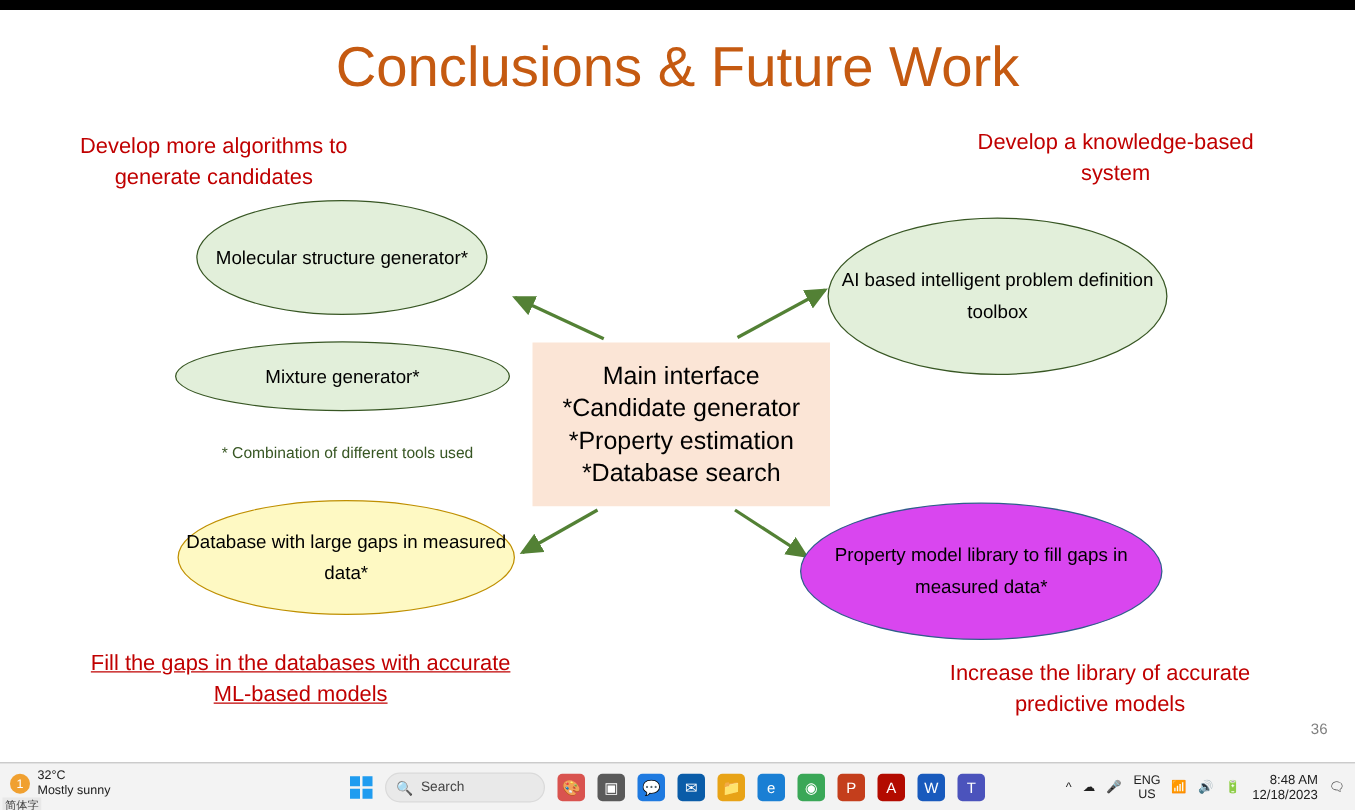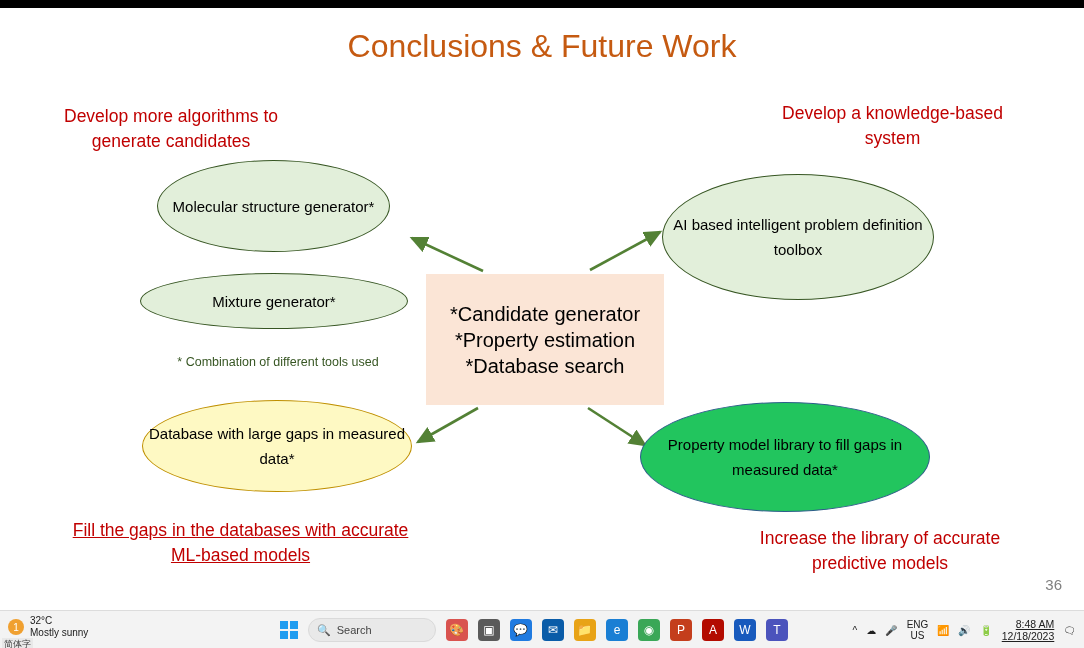--- a/index.html
+++ b/index.html
@@ -11,21 +11,21 @@
   }
   #root{position:relative;width:1084px;height:648px;}
 
   
   .slide{
     position:absolute;left:0;top:8px;width:1084px;height:602px;
     background:#ffffff;
   }
   .slide-title{
     position:absolute;left:0;top:20px;width:1084px;text-align:center;
-    font-size:32px;color:#C55A11;letter-spacing:0px;
+    font-size:45px;color:#C55A11;letter-spacing:0px;
   }
 
   
   .annot{
     position:absolute;color:#C00000;font-size:17.5px;line-height:25px;text-align:center;
   }
   .annot-tl{left:36px;top:96px;width:270px;text-align:center;}
   .annot-tr{left:770px;top:93px;width:245px;}
   .annot-bl{left:68px;top:510px;width:345px;text-decoration:underline;}
   .annot-br{left:730px;top:518px;width:300px;}
@@ -36,38 +36,38 @@
   }
 
   
   .ell{
     position:absolute;display:flex;align-items:center;justify-content:center;
     text-align:center;border-radius:50%;box-sizing:border-box;
     font-size:15px;line-height:25px;color:#000;
   }
   .ell-green{background:#E2EFDA;border:1.6px solid #375623;}
   .ell-yellow{background:#fef9c3;border:1.6px solid #BF8F00;}
-  .ell-blue{background:#22c55e;border:1.6px solid #2E5E8A;}
+  .ell-blue{background:#d946ef;border:1.6px solid #2E5E8A;}
 
   .ell-mol{left:157px;top:152px;width:233px;height:92px;}
   .ell-mix{left:140px;top:265px;width:268px;height:56px;}
   .ell-ai{left:662px;top:166px;width:272px;height:126px;}
   .ell-db{left:142px;top:392px;width:270px;height:92px;}
   .ell-prop{left:640px;top:394px;width:290px;height:110px;}
 
   
   .center-box{
     position:absolute;left:426px;top:266px;width:238px;height:131px;
     background:#FBE5D6;
     display:flex;flex-direction:column;align-items:center;justify-content:center;
     font-size:20px;line-height:26px;color:#000;
   }
 
   .page-num{
-    position:absolute;right:22px;top:568px;font-size:15px;color:#808080;
+    position:absolute;right:22px;top:568px;font-size:12px;color:#808080;
   }
 
   svg.arrows{position:absolute;left:0;top:0;width:1084px;height:602px;pointer-events:none;}
 
   
   .taskbar{
     position:absolute;left:0;top:610px;width:1084px;height:38px;
     background:#f3f3f3;border-top:1px solid #dcdcdc;
   }
   .weather{
@@ -91,21 +91,21 @@
     display:flex;align-items:center;gap:6px;padding:0 8px;box-sizing:border-box;
     font-size:11px;color:#444;
   }
   .tbicon{width:22px;height:22px;border-radius:4px;display:flex;align-items:center;justify-content:center;font-size:12px;color:#fff;}
 
   .tray{
     position:absolute;right:8px;top:3px;height:32px;display:flex;align-items:center;gap:9px;
     font-size:10px;color:#202020;
   }
   .tray .lang{text-align:center;line-height:11px;}
-  .clock{text-align:right;line-height:12px;font-size:10.5px;text-decoration:underline;}
+  .clock{text-align:right;line-height:12px;font-size:10.5px;}
 </style>
 </head>
 <body>
 
 <div id="root">
 
   <div class="slide">
 
     <div class="slide-title">Conclusions &amp; Future Work</div>
 
@@ -130,20 +130,21 @@
       </g>
     </svg>
 
     <div class="ell ell-green ell-mol">Molecular structure generator*</div>
     <div class="ell ell-green ell-mix">Mixture generator*</div>
     <div class="ell ell-green ell-ai">AI based intelligent problem definition toolbox</div>
     <div class="ell ell-yellow ell-db">Database with large gaps in measured data*</div>
     <div class="ell ell-blue ell-prop">Property model library to fill gaps in measured data*</div>
 
     <div class="center-box">
+      <div>Main interface</div>
       <div>*Candidate generator</div>
       <div>*Property estimation</div>
       <div>*Database search</div>
     </div>
 
     <div class="page-num">36</div>
   </div>
 
   <div class="taskbar">
 

